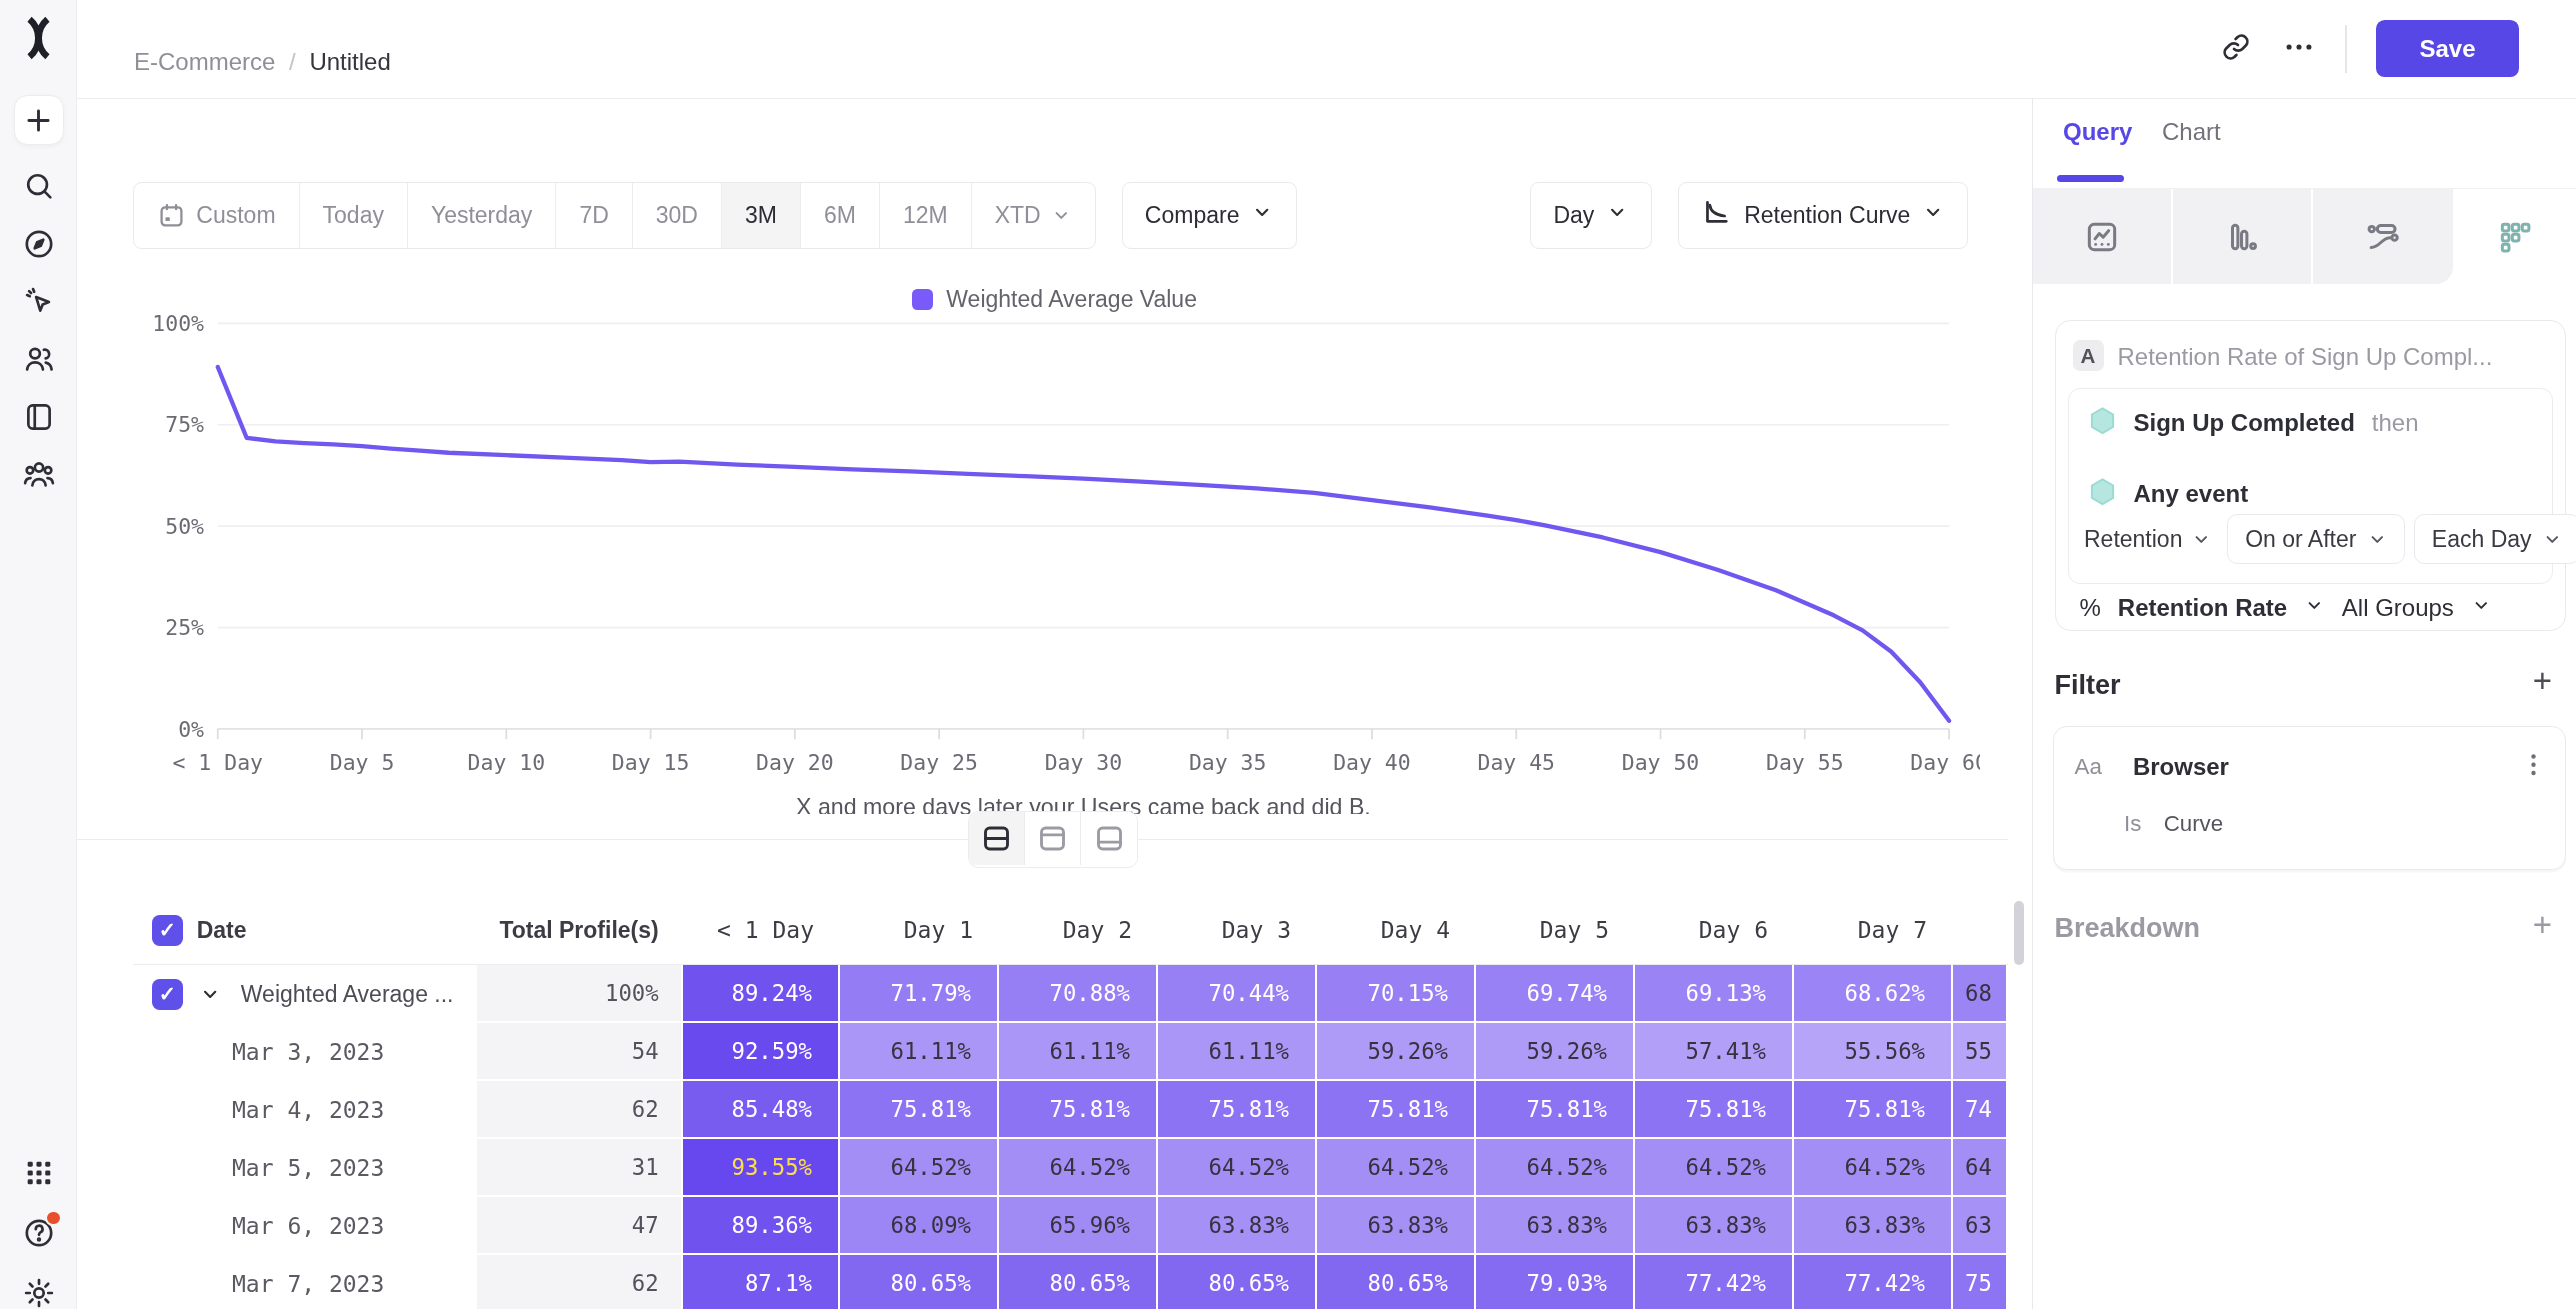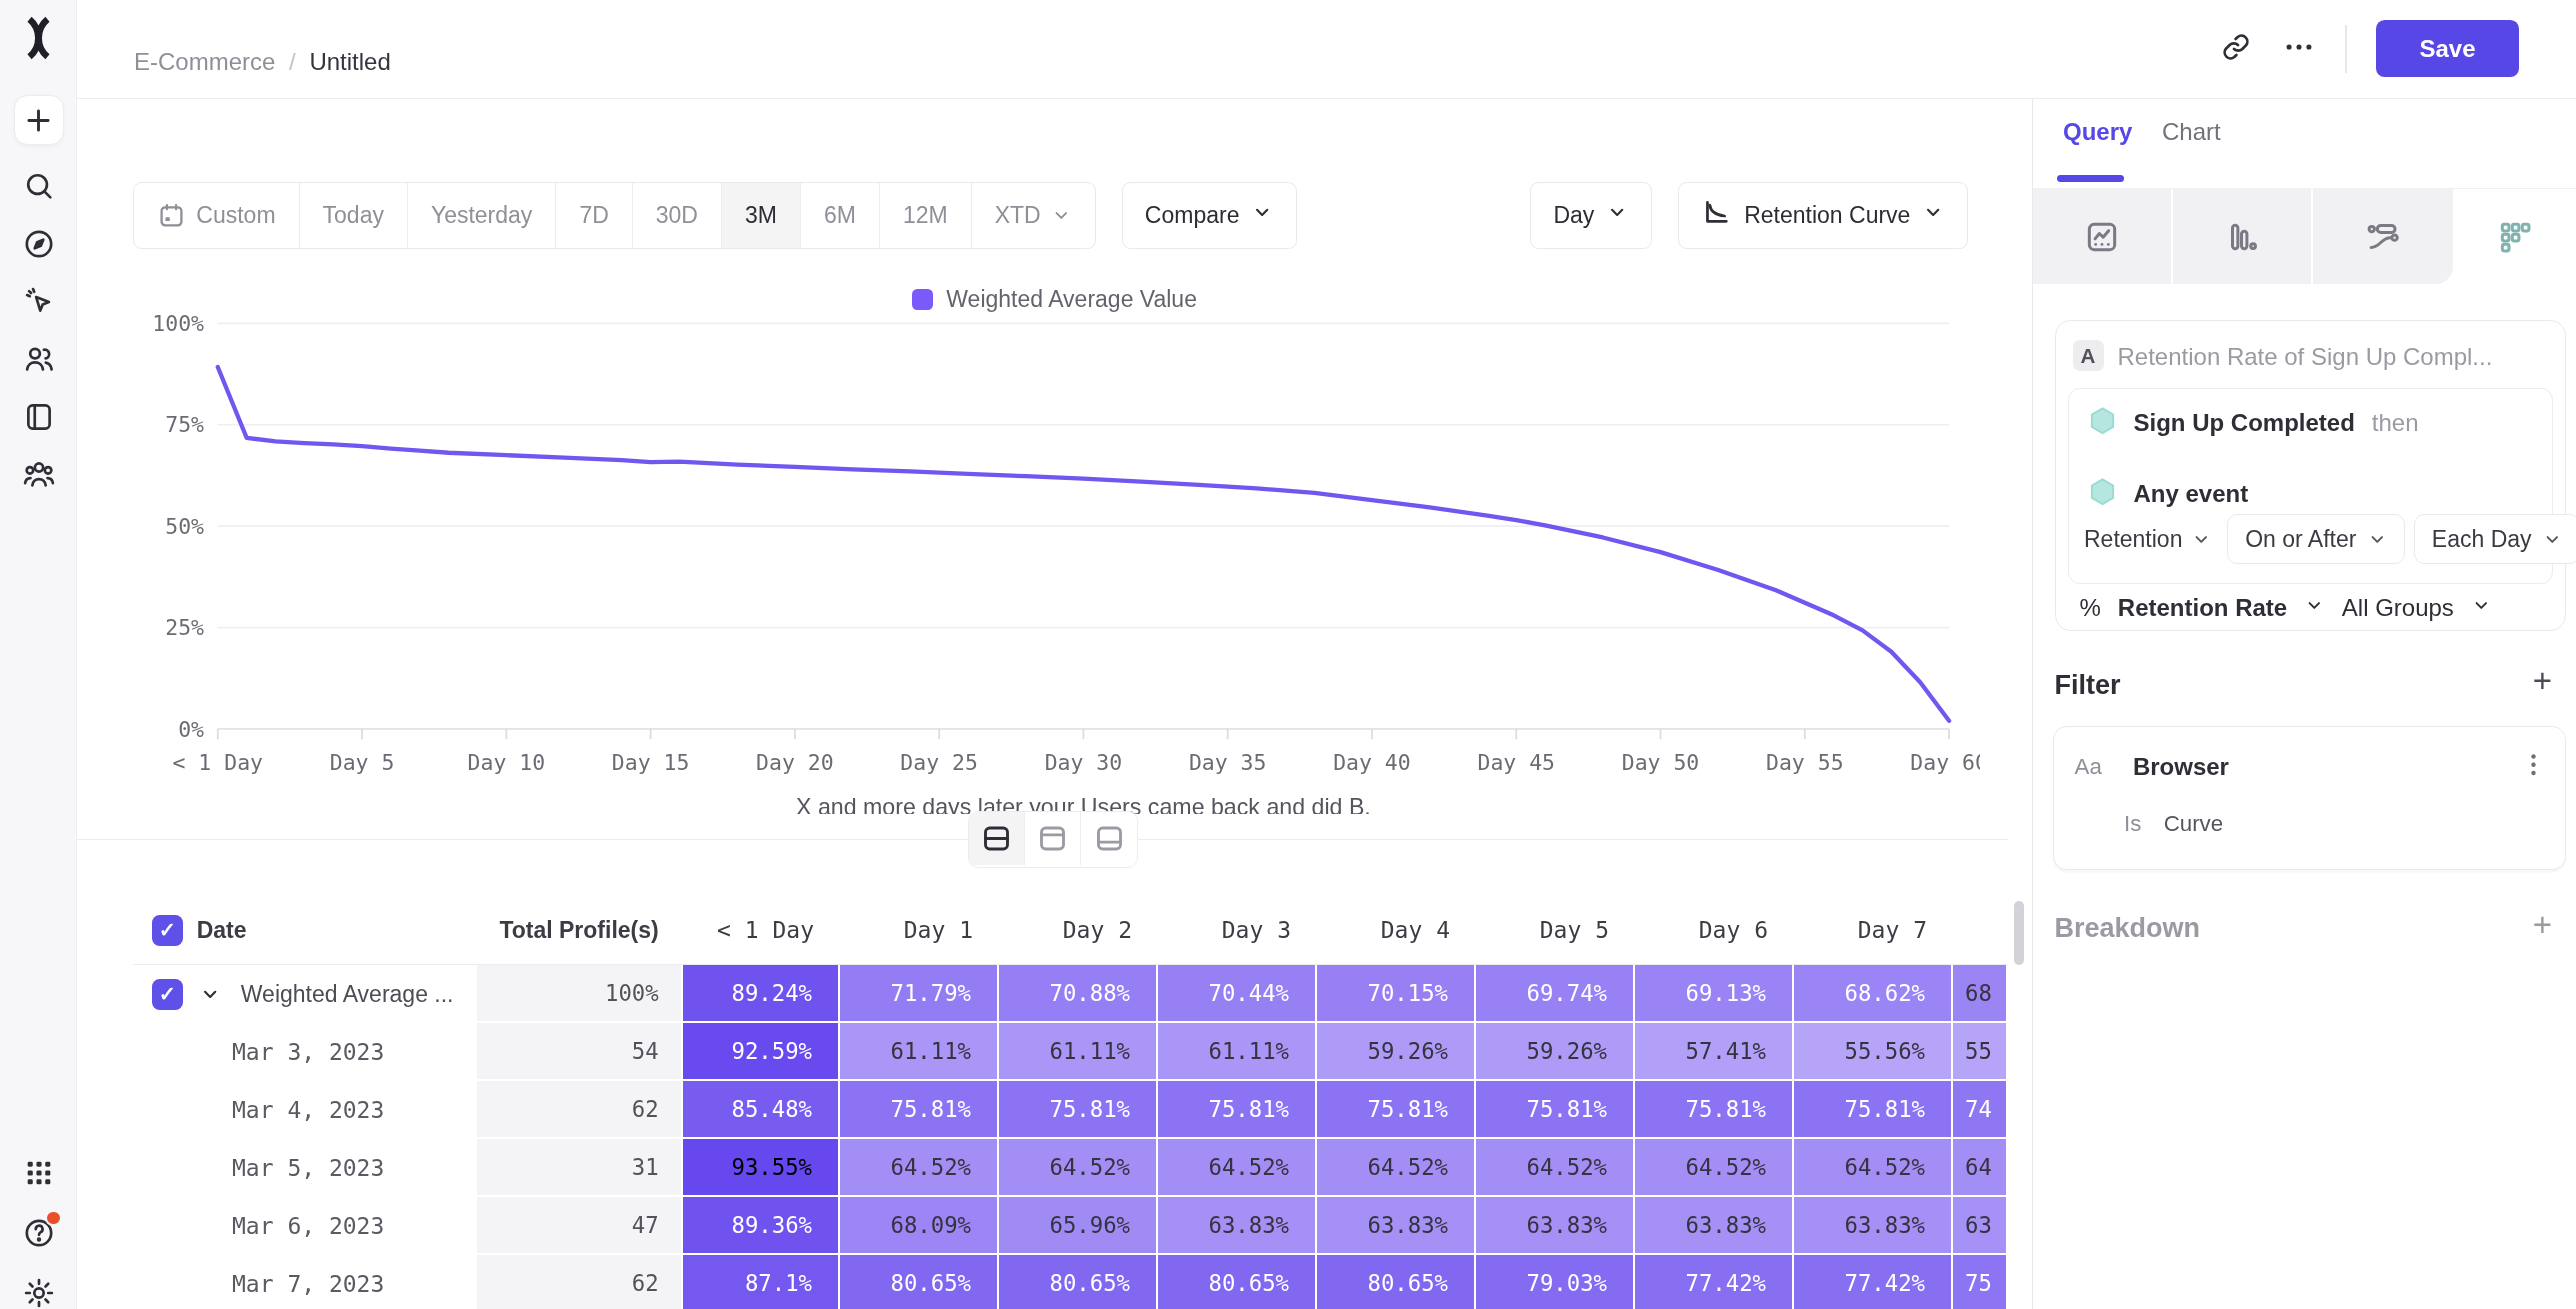--- a/index.html
+++ b/index.html
@@ -443,21 +443,21 @@
           <div class="c-day heat cell-num mono" style="background: rgb(140, 115, 243); color: rgb(255, 255, 255);">75.81%</div>
           <div class="c-day heat cell-num mono" style="background: rgb(140, 115, 243); color: rgb(255, 255, 255);">75.81%</div>
           <div class="c-day heat cell-num mono" style="background: rgb(140, 115, 243); color: rgb(255, 255, 255);">75.81%</div>
           <div class="c-cut heat cell-num mono" style="background: rgb(143, 118, 243); color: rgb(255, 255, 255);">74</div>
         </div>
         <div class="t-row">
           <div class="c-date">
             <span class="date-label mono">Mar 5, 2023</span>
           </div>
           <div class="c-total cell-num mono" style="color: rgb(82, 82, 91);">31</div>
-          <div class="c-day heat cell-num mono first" style="background: rgb(103, 72, 238); color: #000000;">93.55%</div>
+          <div class="c-day heat cell-num mono first" style="background: rgb(103, 72, 238); color: #fde047;">93.55%</div>
           <div class="c-day heat cell-num mono" style="background: rgb(163, 142, 246); color: rgb(55, 50, 63);">64.52%</div>
           <div class="c-day heat cell-num mono" style="background: rgb(163, 142, 246); color: rgb(55, 50, 63);">64.52%</div>
           <div class="c-day heat cell-num mono" style="background: rgb(163, 142, 246); color: rgb(55, 50, 63);">64.52%</div>
           <div class="c-day heat cell-num mono" style="background: rgb(163, 142, 246); color: rgb(55, 50, 63);">64.52%</div>
           <div class="c-day heat cell-num mono" style="background: rgb(163, 142, 246); color: rgb(55, 50, 63);">64.52%</div>
           <div class="c-day heat cell-num mono" style="background: rgb(163, 142, 246); color: rgb(55, 50, 63);">64.52%</div>
           <div class="c-day heat cell-num mono" style="background: rgb(163, 142, 246); color: rgb(55, 50, 63);">64.52%</div>
           <div class="c-cut heat cell-num mono" style="background: rgb(163, 142, 246); color: rgb(55, 50, 63);">64</div>
         </div>
         <div class="t-row">

